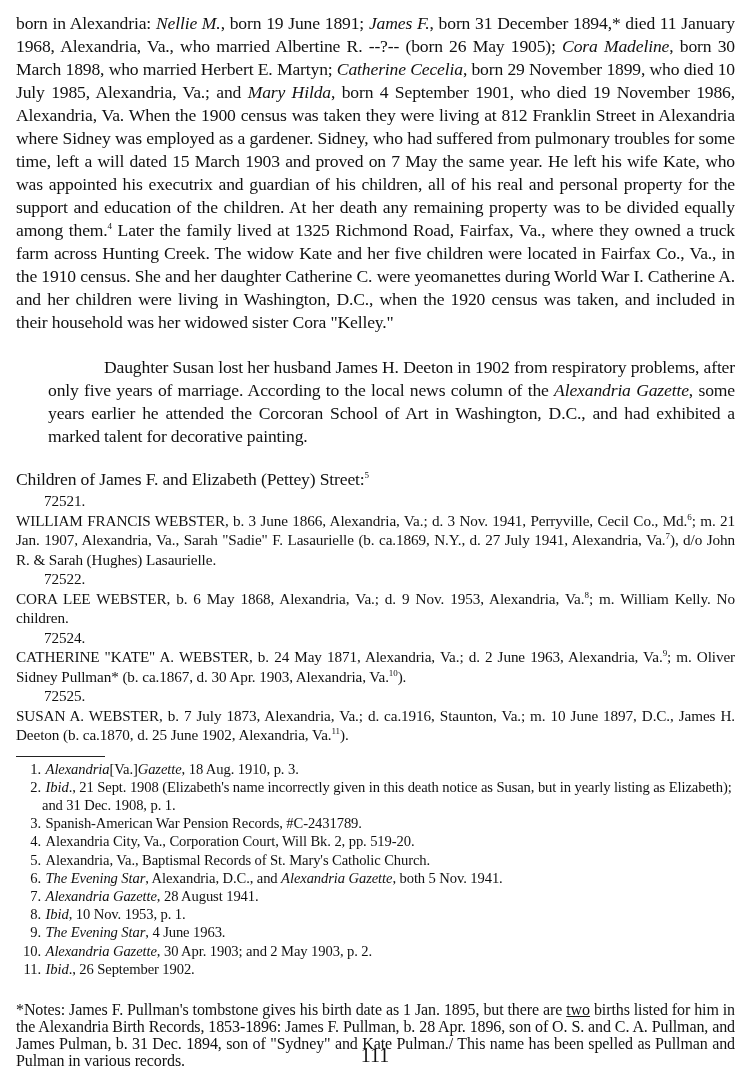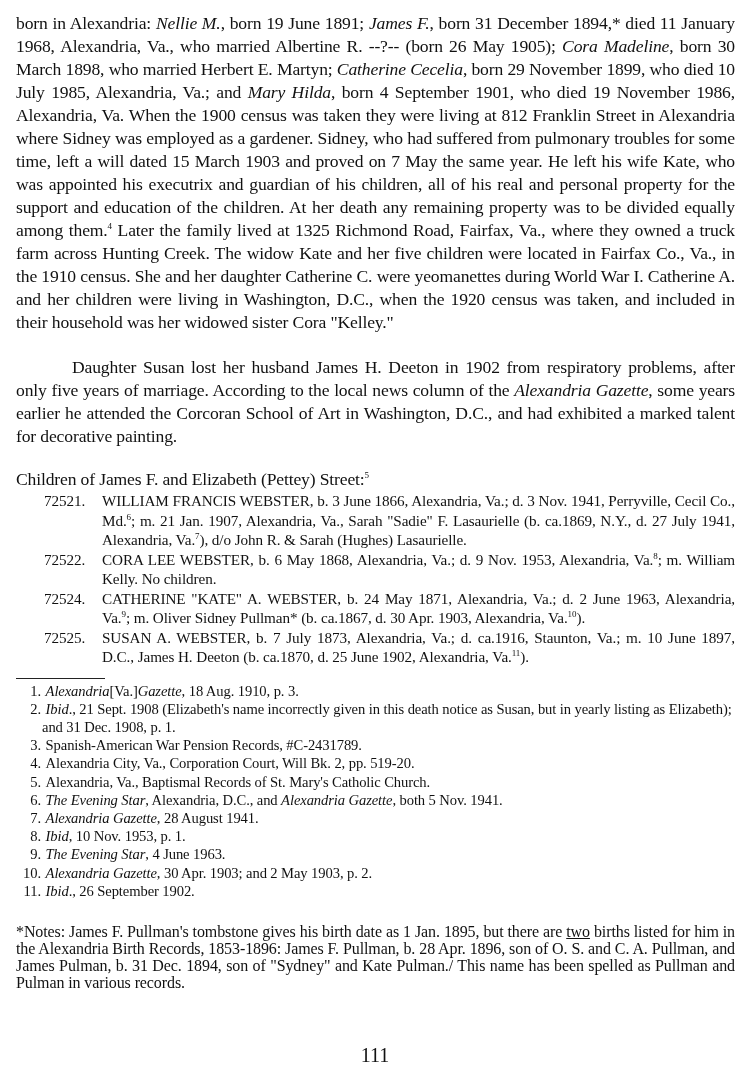--- a/index.html
+++ b/index.html
@@ -6,26 +6,26 @@
   body {
     width: 750px; height: 1075px; position: relative; overflow: hidden;
     font-family: "Liberation Serif", "DejaVu Serif", serif;
     color: #111111;
   }
   .page { position: absolute; left: 16px; top: 12px; width: 719px; }
   .para {
     font-size: 17.6px; line-height: 23px; text-align: justify; margin: 0;
     letter-spacing: -0.15px;
   }
-  .para.indent { text-indent: 56px; }
+  .para.indent { text-indent: 56px; margin-left: 32px; }
   .gap1 { height: 22px; }
   .gap2 { height: 20px; }
   .children-heading { font-size: 17.6px; line-height: 22px; margin: 0; letter-spacing: -0.15px; }
   .entries { margin: 1px 0 0 0; }
-  .entry { display: flex; font-size: 15.2px; line-height: 19.5px; letter-spacing: -0.1px; }
+  .entry { display: flex; font-size: 15.2px; line-height: 19.5px; letter-spacing: -0.1px; flex-direction: column; }
   .entry .num { width: 86px; text-align: right; padding-right: 0; flex: none; box-sizing: border-box; padding-left: 0; }
   .entry .num span { display: inline-block; width: 58px; text-align: left; }
   .entry .txt { flex: 1; text-align: justify; }
   .rule { width: 89px; border-top: 1px solid #222; margin: 11px 0 3px 0; }
   .fn { display: flex; font-size: 14.6px; line-height: 18.2px; letter-spacing: -0.1px; }
   .fn .n { width: 25px; text-align: right; flex: none; padding-right: 0; }
   .fn .t { flex: 1; padding-left: 1px; }
   sup { font-size: 9px; line-height: 0; vertical-align: super; }
   .notes { font-size: 16px; line-height: 17px; text-align: justify; margin: 23px 0 0 0; letter-spacing: -0.1px; }
   .notes u { text-decoration: underline; }

